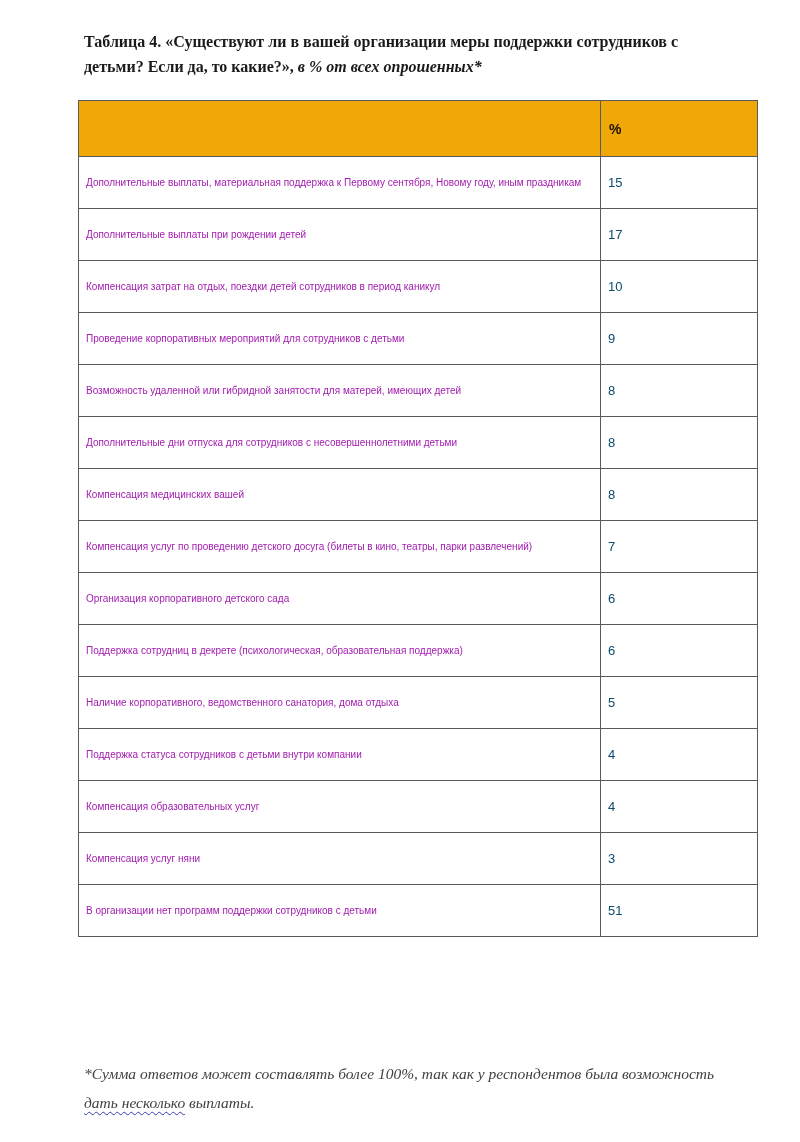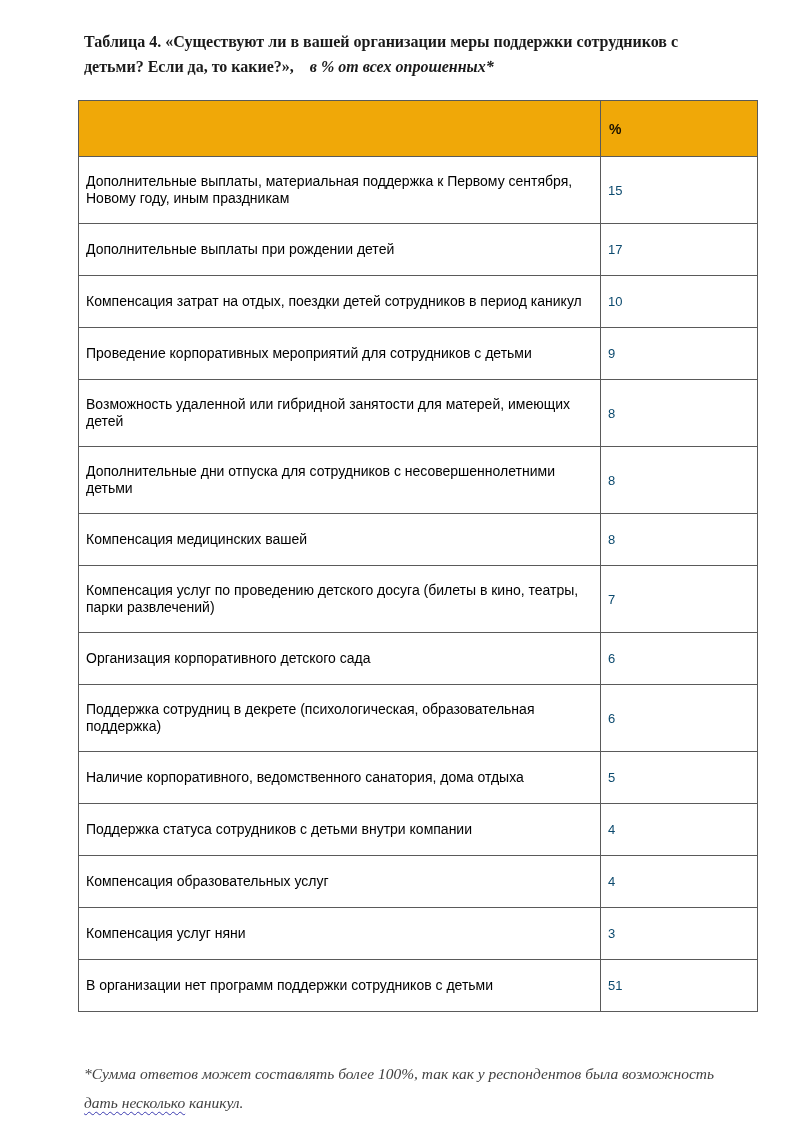--- a/index.html
+++ b/index.html
@@ -21,21 +21,20 @@
     top: 30px;
     width: 650px;
     font-family: "Liberation Serif", serif;
     font-size: 16px;
     font-weight: bold;
     color: #1a1a1a;
     line-height: 1.55;
   }
   .doc-title .title-italic {
     font-style: italic;
-    margin-left: 12px;
   }
   table.support-table {
     position: absolute;
     left: 78px;
     top: 100px;
     width: 679px;
     border-collapse: collapse;
     table-layout: fixed;
   }
   table.support-table col.col-label { width: 522px; }
@@ -52,23 +51,23 @@
     background: #f0a808;
     font-family: "Liberation Sans", sans-serif;
     font-size: 14px;
     font-weight: bold;
     color: #1a1200;
     padding: 4px 8px;
   }
   table.support-table tbody td {
     height: 52px;
     padding: 16px 8px 16px 7px;
-    font-size: 14px;
+    font-size: 10px;
     line-height: 17px;
-    color: #000000;
+    color: #a21caf;
     background: #ffffff;
   }
   table.support-table tbody td.value-cell {
     font-size: 13px;
     color: #0c4a6e;
   }
   .footnote {
     position: absolute;
     left: 84px;
     top: 1060px;
@@ -166,16 +165,16 @@
           <td class="value-cell">3</td>
         </tr>
         <tr>
           <td class="label-cell">В организации нет программ поддержки сотрудников с детьми</td>
           <td class="value-cell">51</td>
         </tr>
       </tbody>
   </table>
 
   <div class="footnote">
-    <span>*Сумма ответов может составлять более 100%, так как у респондентов была возможность </span><span class="squiggle">дать несколько</span><span> каникул.</span>
+    <span>*Сумма ответов может составлять более 100%, так как у респондентов была возможность </span><span class="squiggle">дать несколько</span><span> выплаты.</span>
   </div>
 
 </div>
 
 </body></html>

